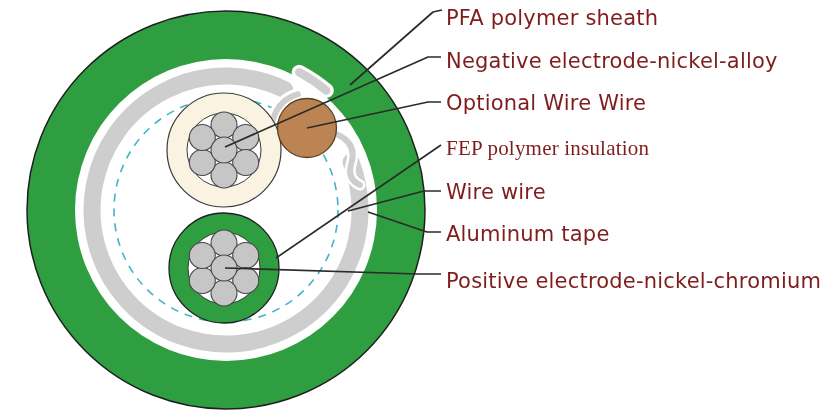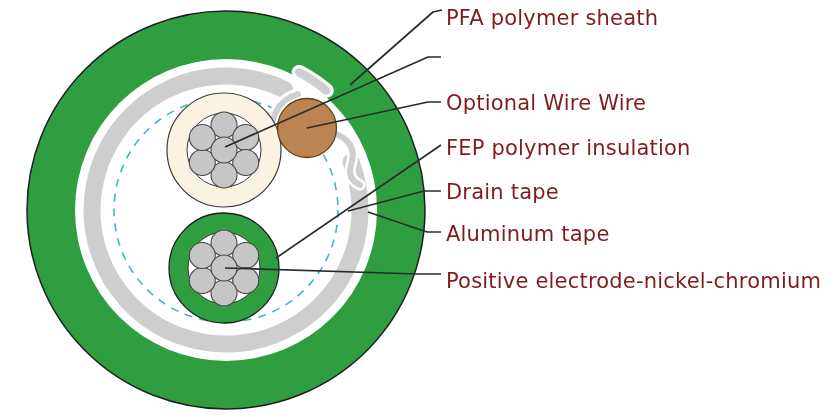--- a/index.html
+++ b/index.html
@@ -89,19 +89,20 @@
     <path class="leader" d="M 350,85 L 433,12 L 442,10"></path>
     <path class="leader" d="M 225,147 L 428,57 L 441,57"></path>
     <path class="leader" d="M 307,128 L 428,102 L 441,102"></path>
     <path class="leader" d="M 276,258 L 441,145"></path>
     <path class="leader" d="M 348,211 L 424,191 L 441,191"></path>
     <path class="leader" d="M 368,212 L 427,232 L 441,232"></path>
     <path class="leader" d="M 225,268 L 418,274 L 441,274"></path>
   </svg>
 
   <div class="part-label" style="left:446px; top:18px;">PFA polymer sheath</div>
+  <div class="part-label" style="left:446px; top:61px;">Negative electrode-nickel-alloy</div>
   <div class="part-label" style="left:446px; top:103px;">Optional Wire Wire</div>
-  <div class="part-label" style="left:446px; top:148px;">FEP polymer insulation</div>
-  <div class="part-label" style="left:446px; top:192px;">Drain tape</div>
+  <div class="part-label" style="left:446px; top:148px;font-family:Liberation Serif, serif;">FEP polymer insulation</div>
+  <div class="part-label" style="left:446px; top:192px;">Wire wire</div>
   <div class="part-label" style="left:446px; top:281px;">Positive electrode-nickel-chromium</div>
   <div class="part-label" style="left:446px; top:234px;">Aluminum tape</div>
 
 </div>
 
 </body></html>

